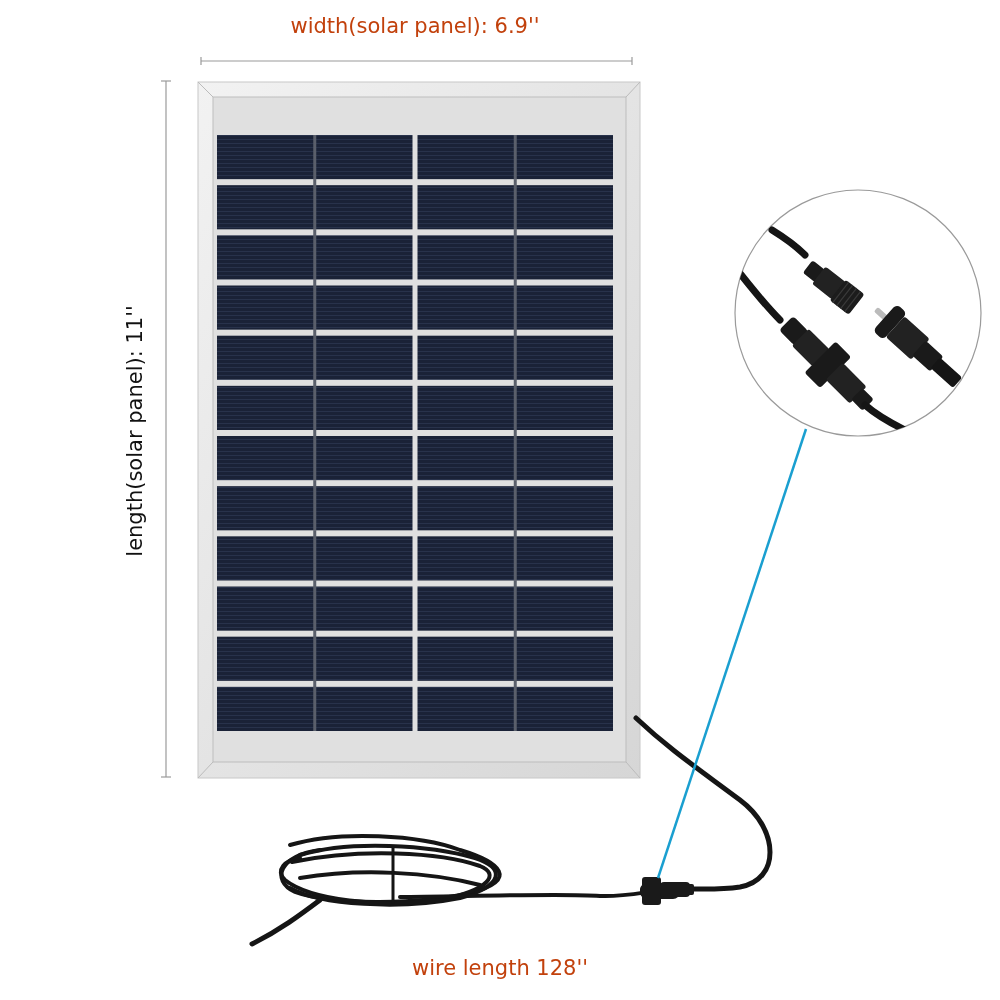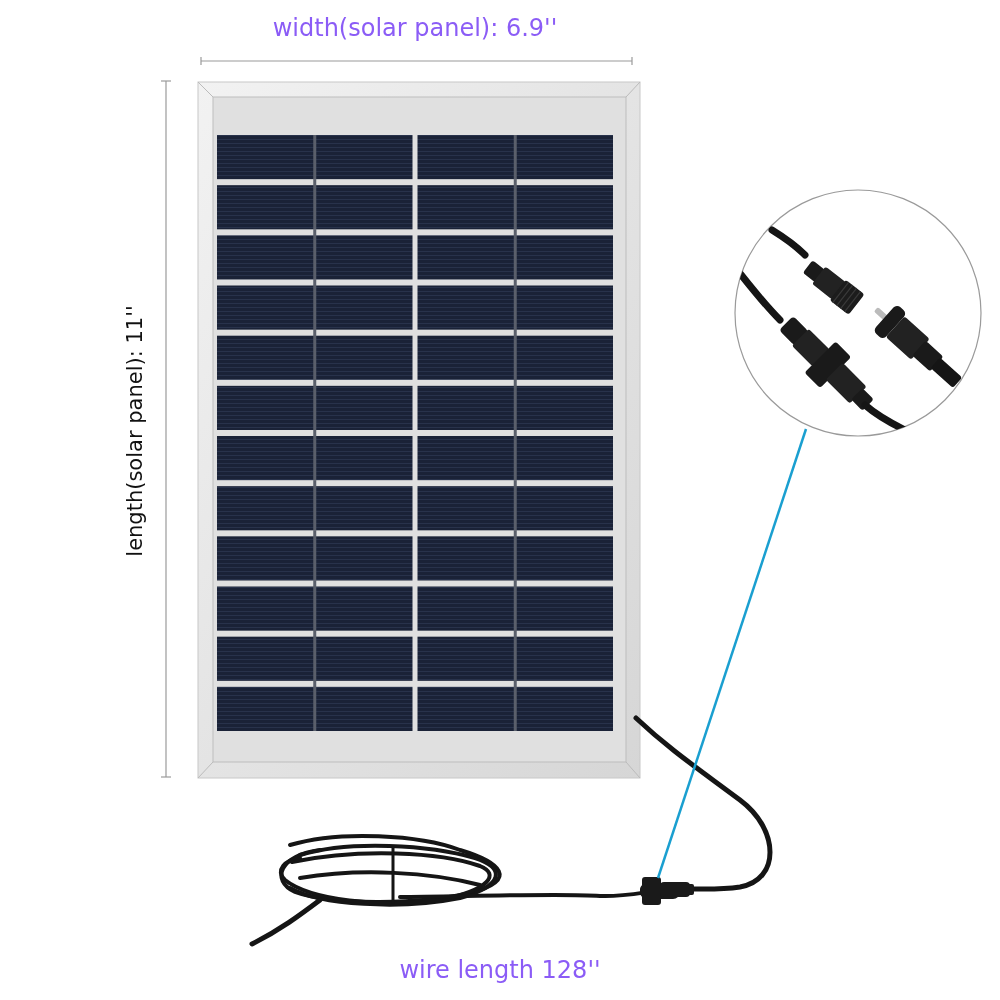--- a/index.html
+++ b/index.html
@@ -1,18 +1,18 @@
 <!DOCTYPE html>
 <html><head>
 <meta charset="utf-8">
 <style>
   html, body { margin:0; padding:0; background:#ffffff; }
   body { width:1000px; height:1000px; position:relative; overflow:hidden;
          font-family:"DejaVu Sans", sans-serif; }
-  .label { position:absolute; color:#8b5cf6; font-size:24px; white-space:nowrap; }
+  .label { position:absolute; color:#c2410c; font-size:21px; white-space:nowrap; }
   #width-label { left:0; width:830px; text-align:center; top:14px; }
   #length-label-wrap { position:absolute; left:120px; top:85px; width:30px; height:692px; }
   #length-label-inner { position:absolute; left:50%; top:50%; transform:translate(-50%,-50%) rotate(-90deg); white-space:nowrap; font-size:21px; color:#111; }
   #wire-label { left:0; width:1000px; text-align:center; top:956px; padding-right:0; }
   svg { position:absolute; left:0; top:0; }
 </style>
 </head>
 <body>
 
 <div class="label" id="width-label">width(solar panel): 6.9''</div>

